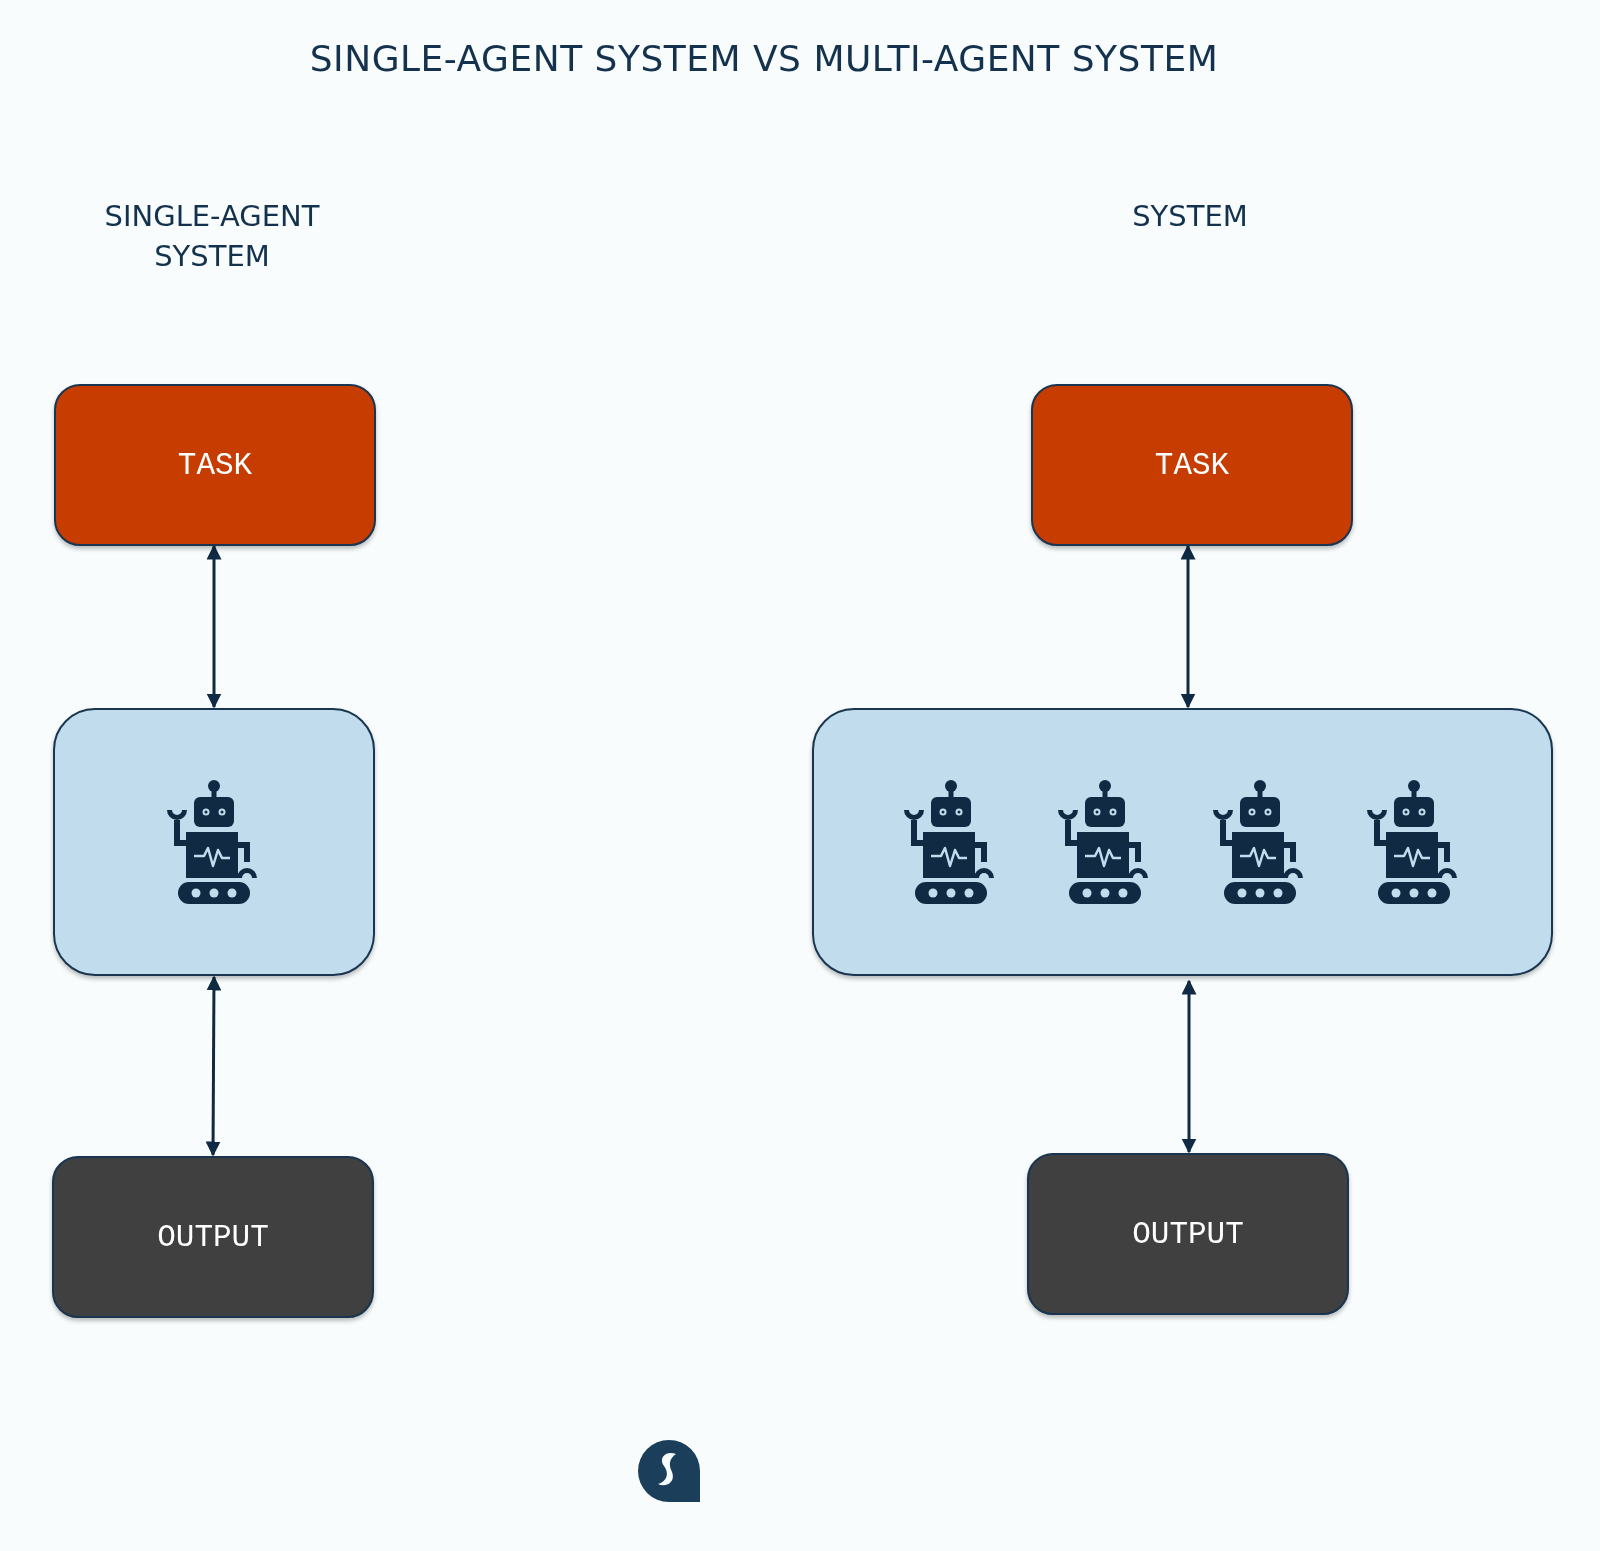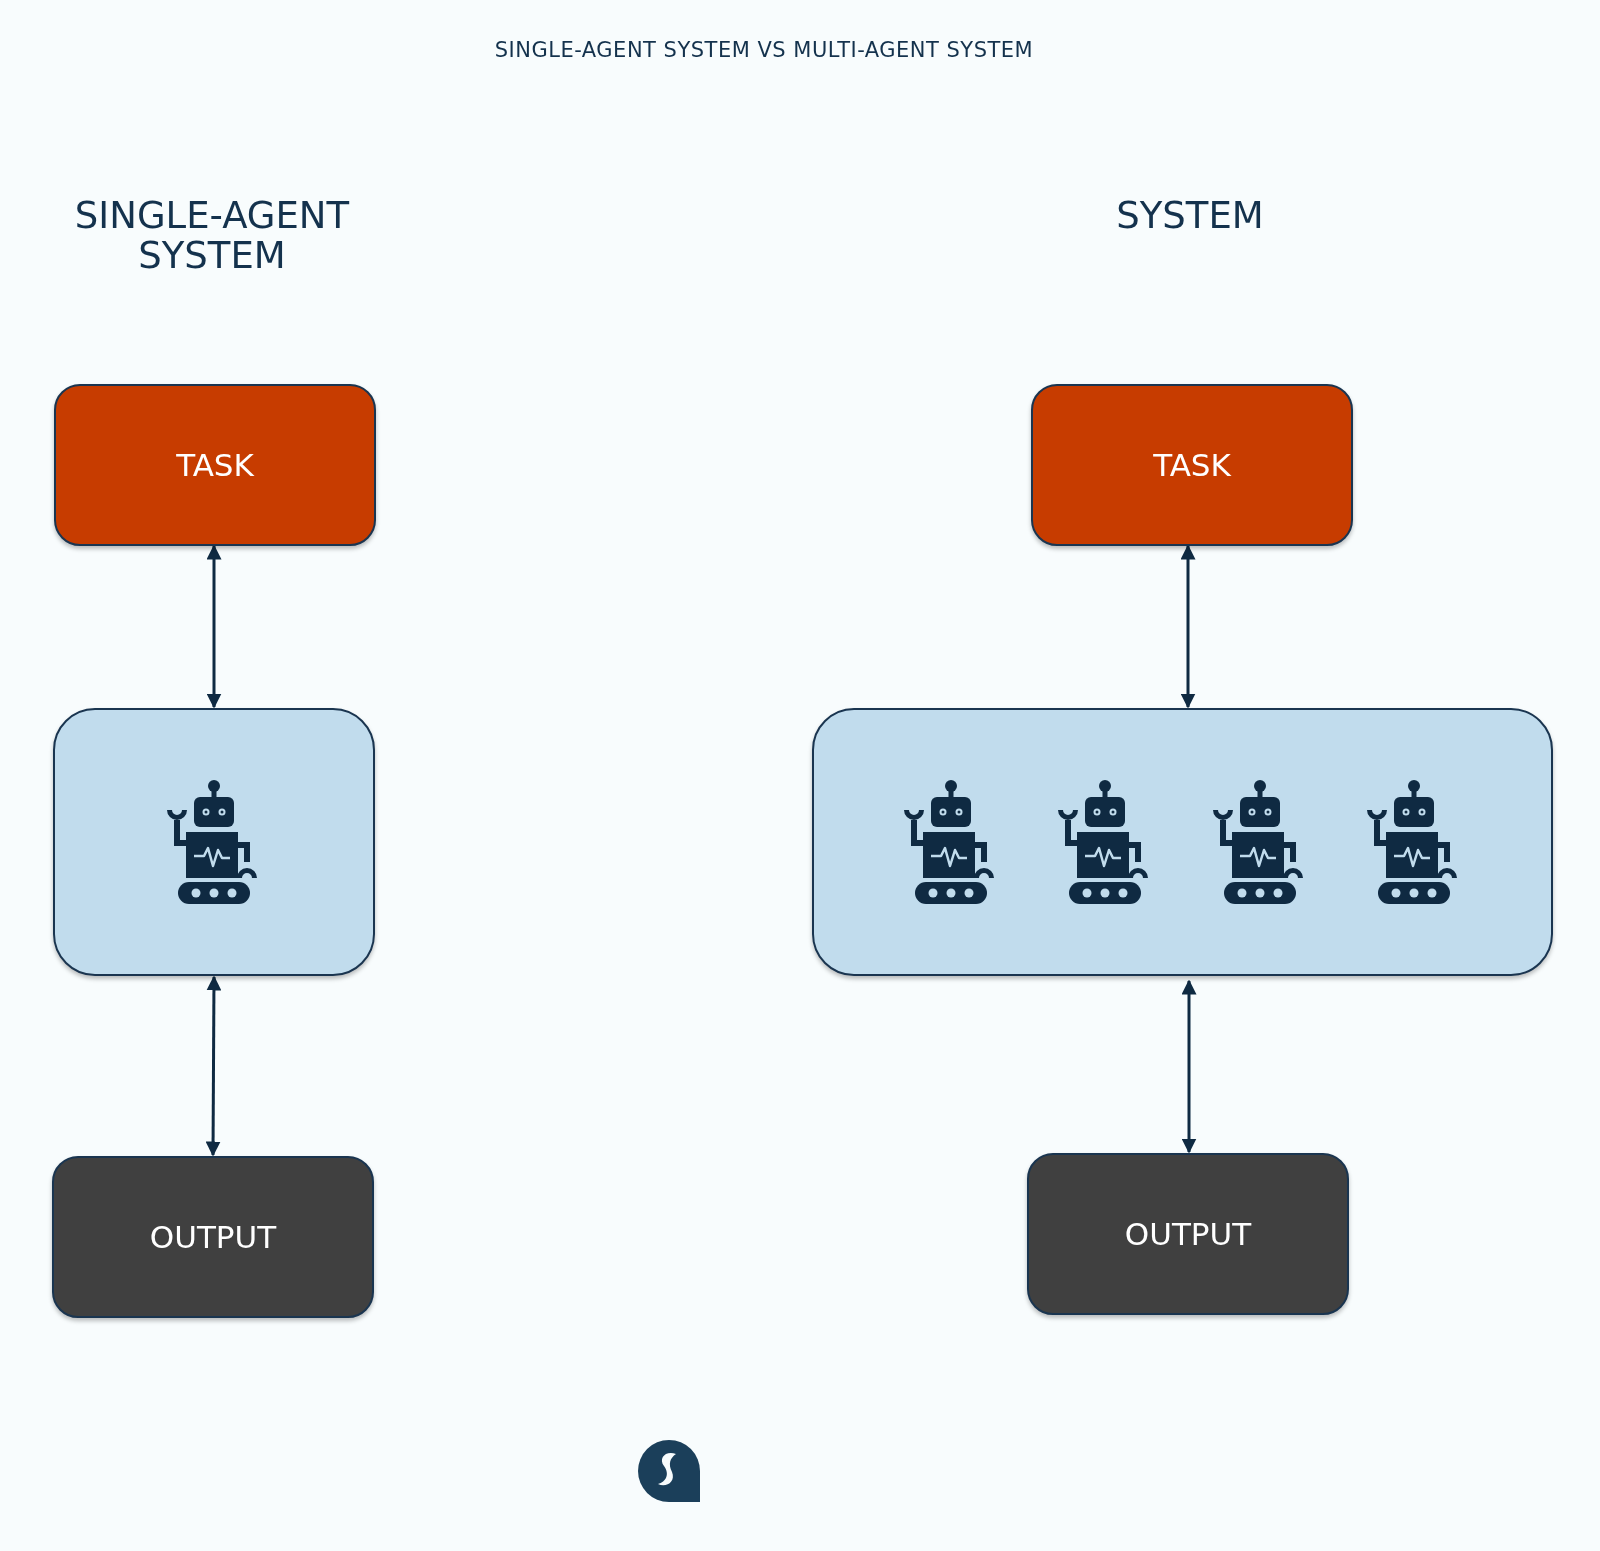--- a/index.html
+++ b/index.html
@@ -6,31 +6,31 @@
   body {
     width: 1600px; height: 1551px;
     background: #f8fcfd;
     position: relative;
     overflow: hidden;
     font-family: "DejaVu Sans", sans-serif;
     color: #14324d;
   }
   .title {
     position: absolute; left: 0; top: 38px; width: 1528px;
-    text-align: center; font-size: 21px; letter-spacing: 0.5px;
+    text-align: center; font-size: 36px; letter-spacing: 0.5px;
     color: #14324d; font-weight: normal;
   }
   .section-title {
     position: absolute; width: 320px; text-align: center;
-    font-size: 37px; line-height: 40px; color: #14324d;
+    font-size: 29px; line-height: 40px; color: #14324d;
   }
   .box {
     position: absolute; border: 2px solid #1a3550; border-radius: 26px;
     box-sizing: border-box; box-shadow: 0 3px 4px rgba(0,0,0,0.25);
-    display: flex; align-items: center; justify-content: center;
+    display: flex; align-items: center; justify-content: center; font-family: Liberation Mono, monospace;
   }
   .box.task { background: #c73c00; }
   .box.output { background: #404040; }
   .box.agents { background: #c1dced; border-radius: 42px; }
   .box-label { color: #ffffff; font-size: 31px; }
   svg.arrows { position: absolute; left: 0; top: 0; }
   .robot { position: absolute; width: 96px; height: 124px; }
   .logo { position: absolute; left: 636px; top: 1438px; width: 270px; height: 70px; }
   .logo-text {
     position: absolute; left: 78px; top: 8px; font-size: 42px; font-weight: bold;

